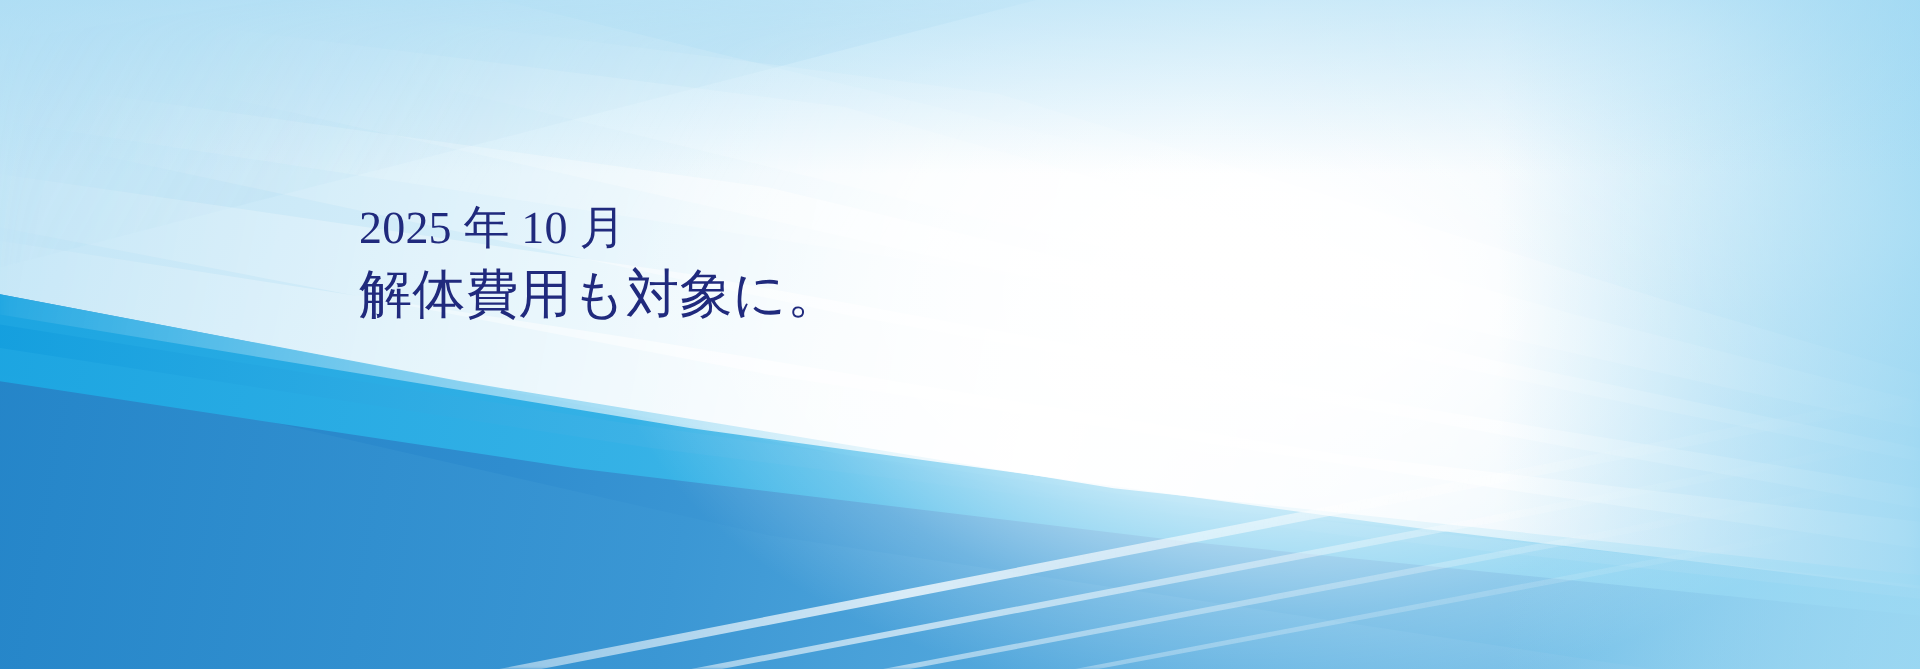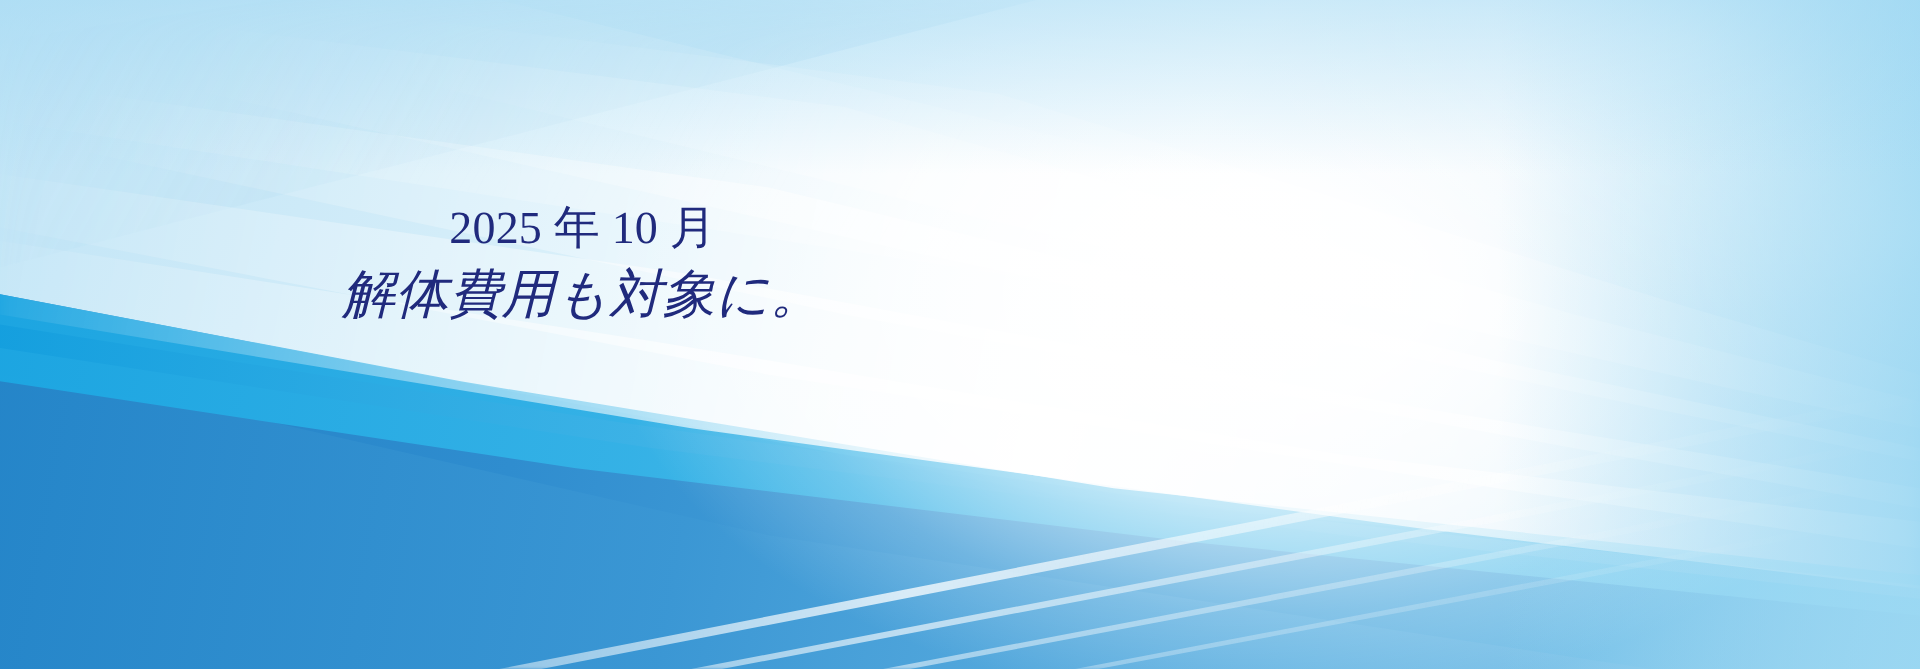--- a/index.html
+++ b/index.html
@@ -149,40 +149,38 @@
   .vignette-r {
     background: linear-gradient(270deg, rgba(150,214,242,.75) 0%, rgba(150,214,242,0) 22%);
   }
   .vignette-t {
     background: linear-gradient(180deg, rgba(160,216,243,.5) 0%, rgba(160,216,243,0) 26%);
   }
 
   
   .headline {
     position: absolute;
-    left: 342px;
+    left: 359px;
     top: 198px;
     z-index: 30;
     color: #202a7d;
     line-height: 1.32;
     letter-spacing: .012em;
     white-space: nowrap;
     text-rendering: geometricPrecision;
-    text-align: center;
   }
   .headline .line {
     display: block;
   }
   .line-1 {
     font-size: 46px;
   }
   .line-2 {
     font-size: 53px;
     margin-top: 2px;
-    font-style: italic;
   }
 </style>
 </head>
 <body>
 
 <div class="banner">
 
   <div class="layer veil-b"></div>
   <div class="layer veil-a"></div>
 

